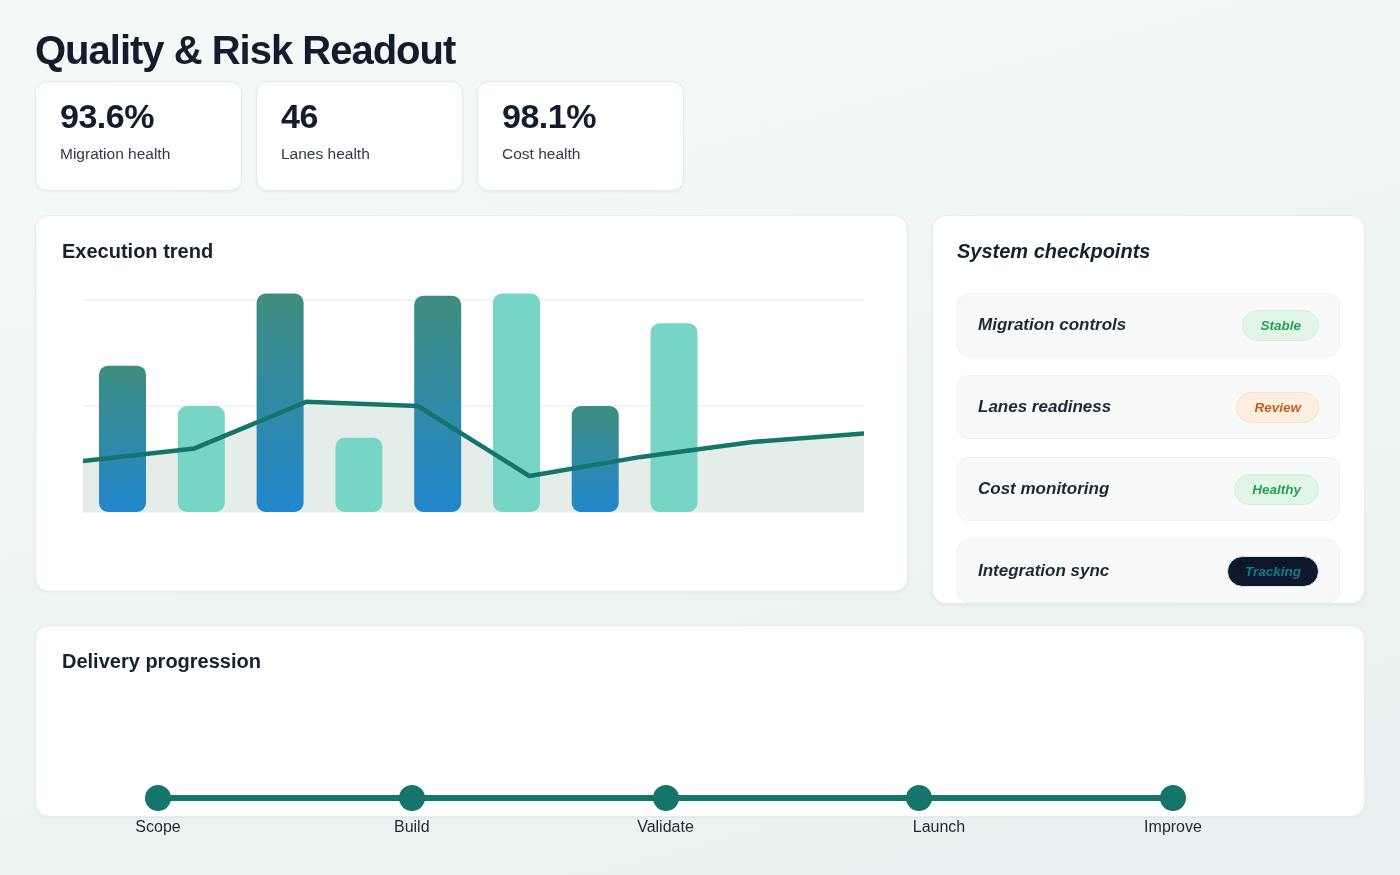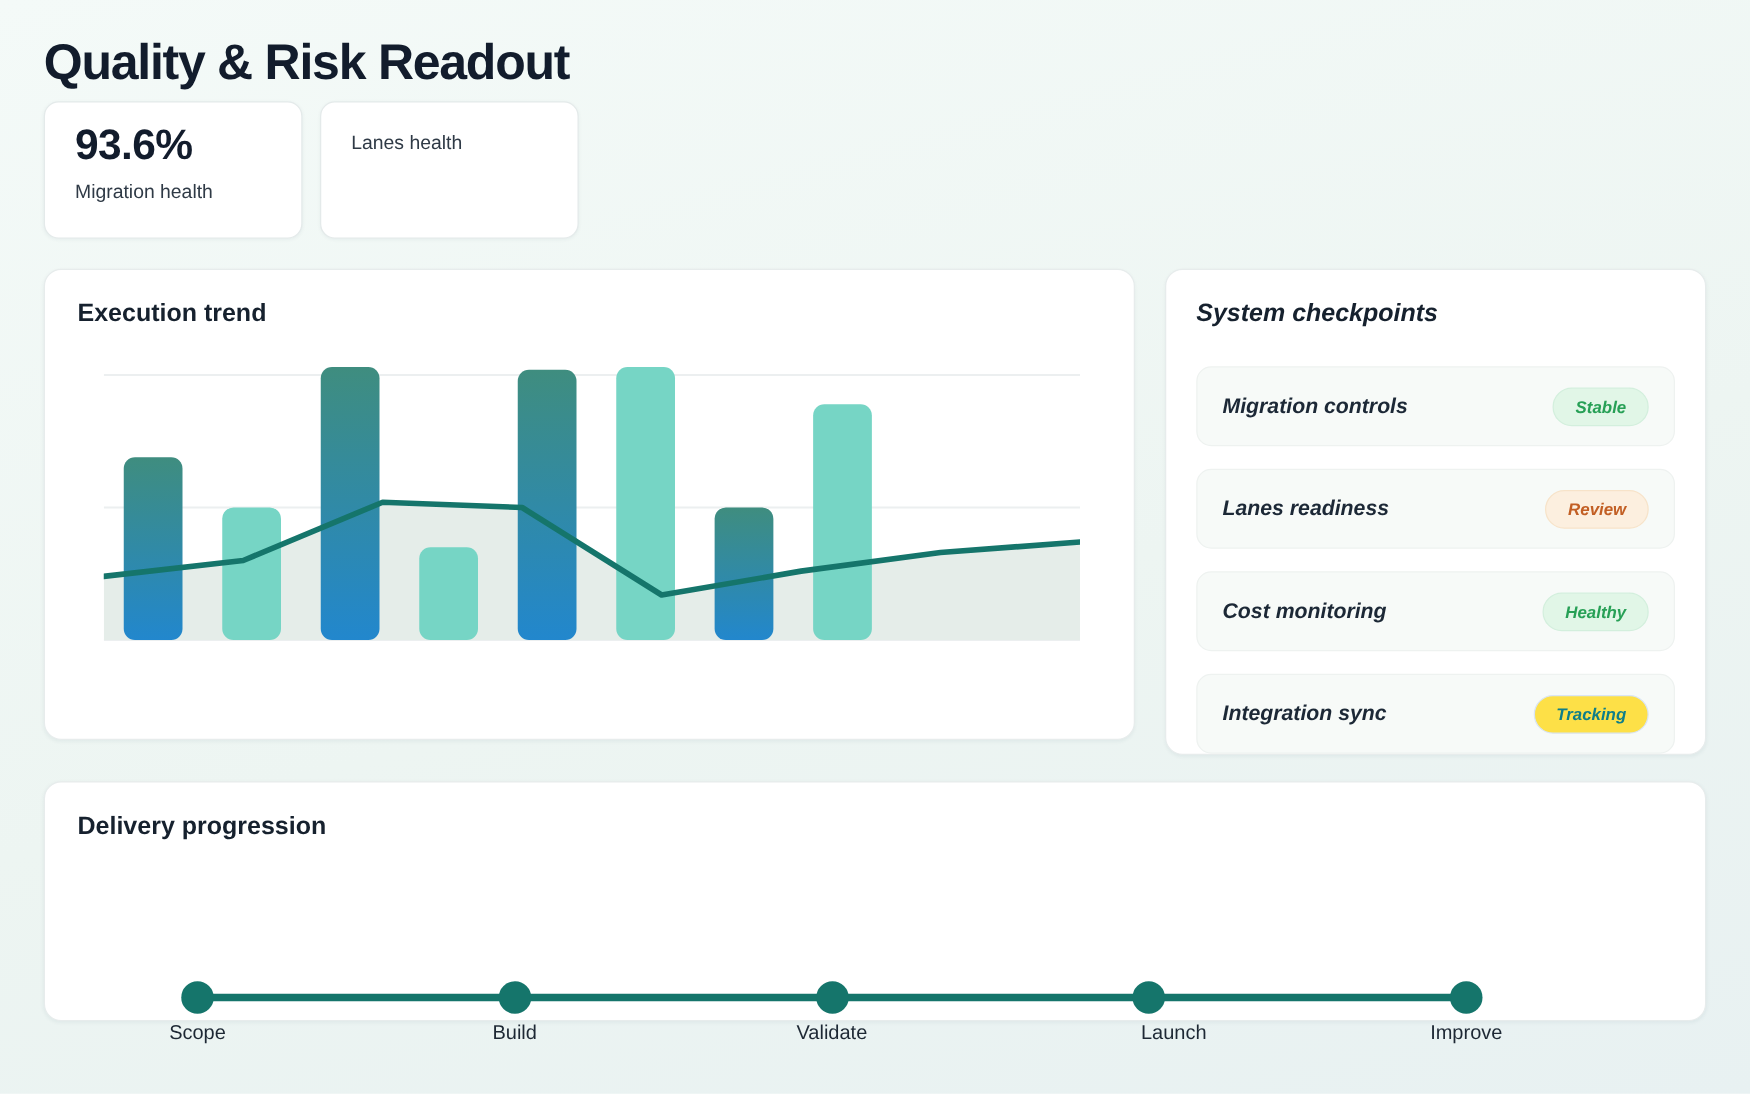--- a/index.html
+++ b/index.html
@@ -48,21 +48,21 @@
     display:flex; align-items:center; justify-content:space-between;
     padding:0 20px; margin-bottom:18px;
   }
   .checkpoint-label { font-size:17px; font-weight:700; color:#1c2836; }
   .badge {
     border-radius:999px; padding:7px 17px; font-size:13.5px; font-weight:700;
     border:1px solid transparent;
   }
   .badge.green  { background:#e1f6e7; color:#27a056; border-color:#d3efdd; }
   .badge.orange { background:#fcefdf; color:#c25f24; border-color:#f7e3c9; }
-  .badge.blue   { background:#fde047; color:#0f7e89; border-color:#d9e5f5;margin-left:11px; }
+  .badge.blue   { background:#0f172a; color:#0f7e89; border-color:#d9e5f5;margin-left:11px; }
 
   
   .delivery-card { width:1330px; height:192px; margin-top:21px; padding:24px 26px; position:relative; }
   .step-line {
     position:absolute; left:122px; top:169px; width:1015px; height:6px;
     border-radius:3px;
   }
   .step-dot {
     position:absolute; width:26px; height:26px; border-radius:50%;
     top:159px; transform:translateX(-50%);
@@ -78,21 +78,26 @@
 <div class="container">
 
   <h1 class="page-title">Quality &amp; Risk Readout</h1>
 
   <div class="kpi-row">
     <div class="kpi-card">
       <div class="kpi-value">93.6%</div>
       <div class="kpi-label">Migration health</div>
     </div>
     <div class="kpi-card">
+      <div class="kpi-value">46</div>
       <div class="kpi-label">Lanes health</div>
+    </div>
+    <div class="kpi-card">
+      <div class="kpi-value">98.1%</div>
+      <div class="kpi-label">Cost health</div>
     </div>
   </div>
 
   <div class="main-row">
 
     <div class="card chart-card">
       <div class="card-title">Execution trend</div>
       <div class="chart-plot" id="chart-plot"><svg width="781" height="221" viewBox="0 0 781 221">
             <defs>
               <linearGradient id="barGrad" x1="0" y1="0" x2="0" y2="1">

